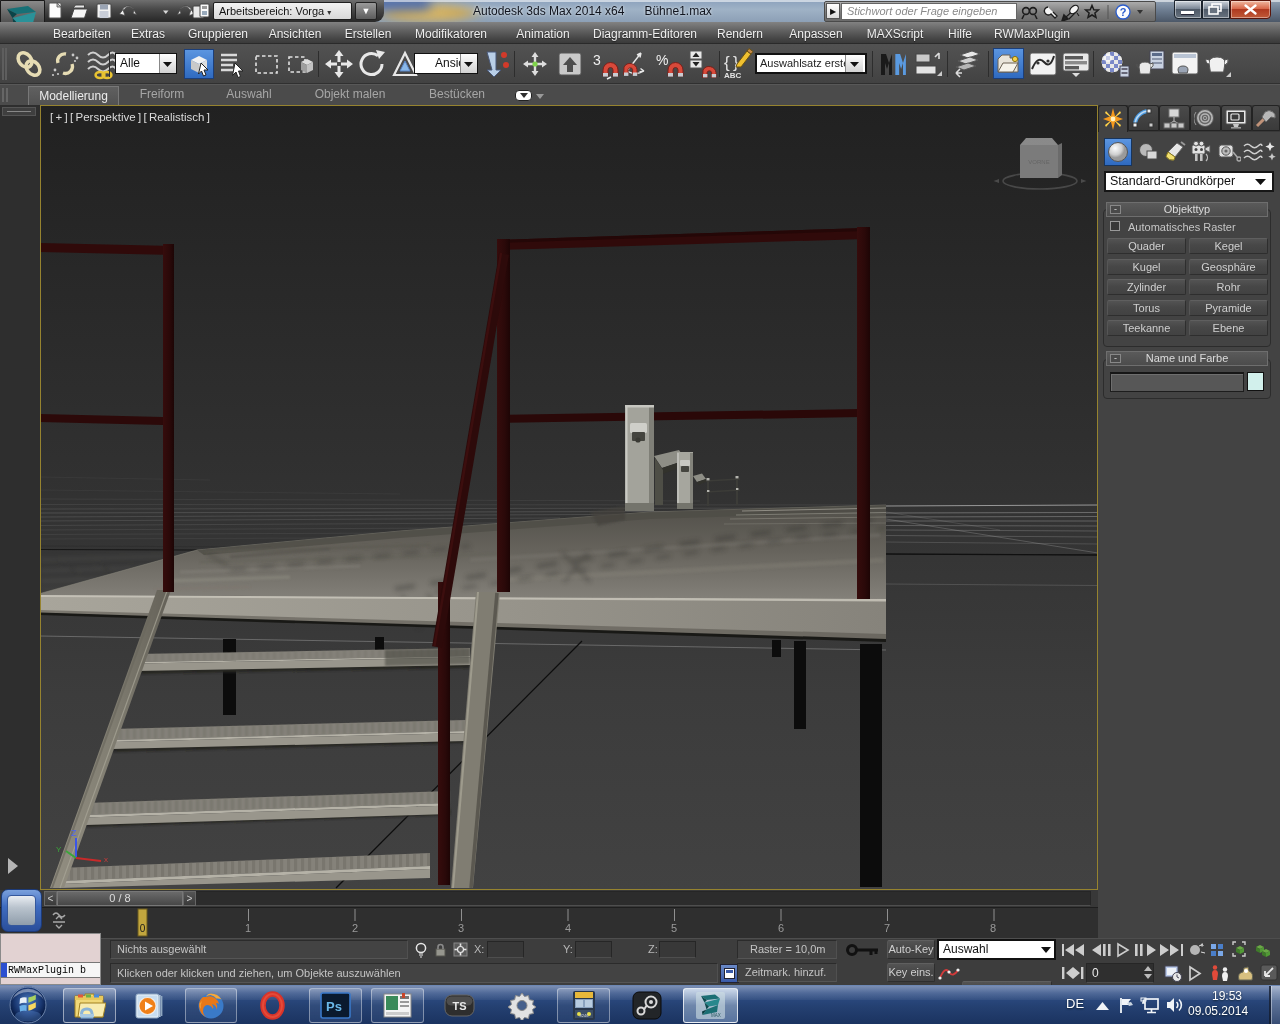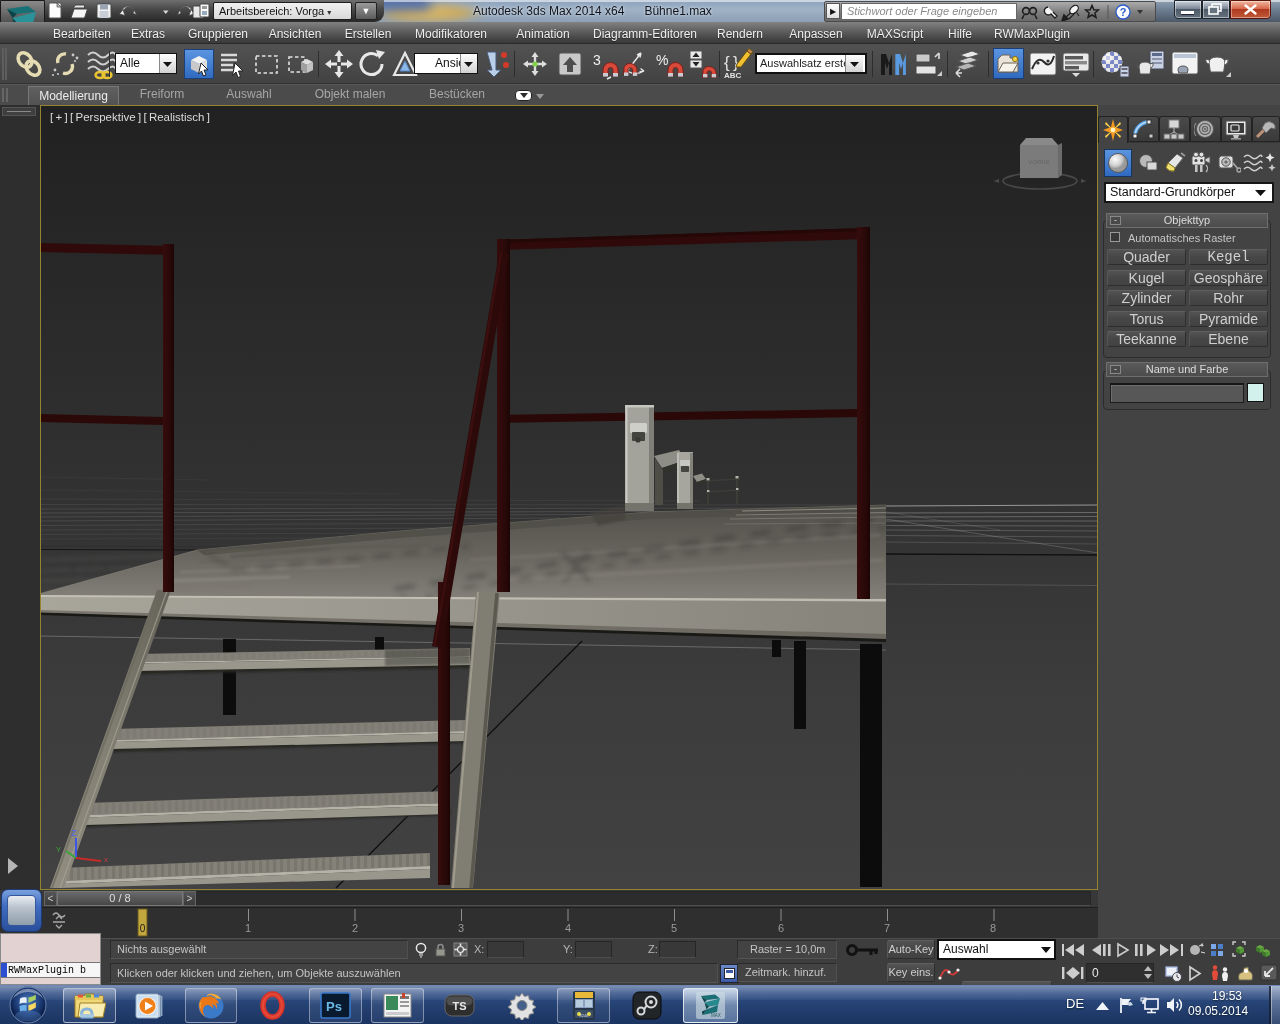--- a/index.html
+++ b/index.html
@@ -1,20 +1,20 @@
 <!DOCTYPE html>
 <html><head><meta charset="utf-8">
 <style>
 *{margin:0;padding:0;box-sizing:border-box;}
 html,body{width:1280px;height:1024px;overflow:hidden;background:#444;font-family:"Liberation Sans",sans-serif;}
 .abs{position:absolute;}
 #stage{position:relative;width:1280px;height:1024px;}
 .mi{position:absolute;top:5px;transform:translateX(-50%);color:#eee;font-size:12px;white-space:nowrap;text-shadow:0 1px 1px rgba(0,0,0,.5);}
 .rtab{position:absolute;top:2px;transform:translateX(-50%);color:#a6a6a6;font-size:12px;white-space:nowrap;}
-.tbtn{position:absolute;background:linear-gradient(#535353,#474747 45%,#424242);border:1px solid #2e2e2e;border-top-color:#5f5f5f;border-left-color:#565656;border-radius:2px;color:#cfcfcf;font-size:14px;text-align:center;line-height:14px;}
+.tbtn{position:absolute;background:linear-gradient(#535353,#474747 45%,#424242);border:1px solid #2e2e2e;border-top-color:#5f5f5f;border-left-color:#565656;border-radius:2px;color:#cfcfcf;font-size:11px;text-align:center;line-height:14px;}
 .sunk{position:absolute;background:#434343;border:1px solid #2b2b2b;border-bottom-color:#555;border-right-color:#505050;color:#c4c4c4;font-size:11px;line-height:17px;white-space:nowrap;overflow:hidden;}
 .fld{position:absolute;background:#383838;border:1px solid #262626;border-bottom-color:#4e4e4e;}
 .lbl{position:absolute;color:#b8b8b8;font-size:11px;white-space:nowrap;}
 </style></head>
 <body>
 <div id="stage">
 
 <div class="abs" style="left:0;top:0;width:1280px;height:22px;background:linear-gradient(#93a3b5,#6e7e92 45%,#4c5868);overflow:hidden;">
   <div class="abs" style="left:360px;top:-6px;width:560px;height:34px;background:linear-gradient(#7f96b6,#9fb2c6 45%,#8497ae);"></div>
   <div class="abs" style="left:368px;top:2px;width:120px;height:22px;background:radial-gradient(closest-side,#e0c070,#caa85a 60%,rgba(150,140,100,0));filter:blur(4px);"></div>
@@ -623,21 +623,21 @@
   <text x="71" y="836" font-size="9" fill="#4a62f0" font-family="Liberation Sans">Z</text>
   <text x="56" y="852" font-size="8" fill="#3aa53a" font-family="Liberation Sans">Y</text>
   <text x="104" y="862" font-size="8" fill="#c83a3a" font-family="Liberation Sans">x</text>
 </g>
 <rect x="40.5" y="105.5" width="1057" height="784" fill="none" stroke="#96832f" stroke-width="1"></rect>
 
 <text x="50" y="121" font-size="11.5" fill="#dcdcdc" font-family="Liberation Sans">[ + ] [ Perspektive ] [ Realistisch ]</text>
 </svg>
 </div>
 
-<div class="abs" id="rpanel" style="left:1098px;top:116px;width:182px;height:833px;background:#434343;">
+<div class="abs" id="rpanel" style="left:1098px;top:105px;width:182px;height:833px;background:#434343;">
 
   <div class="abs" style="left:0;top:0;width:182px;height:27px;background:#383838;"></div>
   <div class="abs" style="left:0;top:0;width:30px;height:27px;background:#434343;border:1px solid #222;border-bottom:none;border-radius:3px 3px 0 0;"></div>
   <svg class="abs" style="left:3px;top:2px;" width="24" height="24" viewBox="0 0 24 24">
     <g fill="#f59a1e">
           <path d="M12 1 L14 9 22 12 14 15 12 23 10 15 2 12 10 9z"></path>
           <path d="M5 4 L12 12 19 4z" opacity="0"></path>
         </g>
     <g fill="#ffd24a">
           <path d="M5 4 l7 8 -8-6z M19 4 l-7 8 8-6z M5 20 l7-8 -8 6z M19 20 l-7-8 8 6z"></path>
@@ -736,21 +736,21 @@
   <svg class="abs" style="left:156px;top:73px;" width="13" height="8" viewBox="0 0 13 8">
         <path d="M1 1 L12 1 6.5 7z" fill="#111"></path>
       </svg>
 
   <div class="abs" style="left:5px;top:104px;width:168px;height:138px;border:1px solid #2c2c2c;border-radius:4px;"></div>
   <div class="abs" style="left:8px;top:97px;width:162px;height:15px;background:linear-gradient(#5a5a5a,#4c4c4c);border:1px solid #6e6e6e;color:#dcdcdc;font-size:11px;text-align:center;line-height:13px;">Objekttyp</div>
   <div class="abs" style="left:12px;top:100px;width:11px;height:9px;background:#4a4a4a;border:1px solid #888;color:#ddd;font-size:9px;line-height:7px;text-align:center;">-</div>
   <div class="abs" style="left:12px;top:116px;width:10px;height:10px;background:#383838;border:1px solid #999;"></div>
   <div class="abs lbl" style="left:30px;top:116px;color:#c6c6c6;">Automatisches Raster</div>
   <div class="tbtn" style="left:9px;top:133px;width:79px;height:16px;">Quader</div>
-  <div class="tbtn" style="left:91px;top:133px;width:79px;height:16px;font-family:Liberation Mono, monospace;">Kegel</div>
+  <div class="tbtn" style="left:91px;top:133px;width:79px;height:16px;">Kegel</div>
   <div class="tbtn" style="left:9px;top:153.5px;width:79px;height:16px;">Kugel</div>
   <div class="tbtn" style="left:91px;top:153.5px;width:79px;height:16px;">Geosphäre</div>
   <div class="tbtn" style="left:9px;top:174px;width:79px;height:16px;">Zylinder</div>
   <div class="tbtn" style="left:91px;top:174px;width:79px;height:16px;">Rohr</div>
   <div class="tbtn" style="left:9px;top:194.5px;width:79px;height:16px;">Torus</div>
   <div class="tbtn" style="left:91px;top:194.5px;width:79px;height:16px;">Pyramide</div>
   <div class="tbtn" style="left:9px;top:215px;width:79px;height:16px;">Teekanne</div>
   <div class="tbtn" style="left:91px;top:215px;width:79px;height:16px;">Ebene</div>
 
   <div class="abs" style="left:5px;top:254px;width:168px;height:40px;border:1px solid #2c2c2c;border-radius:4px;"></div>

